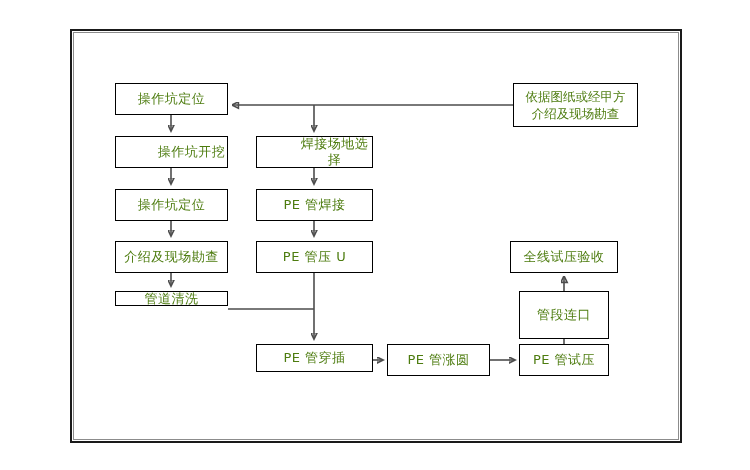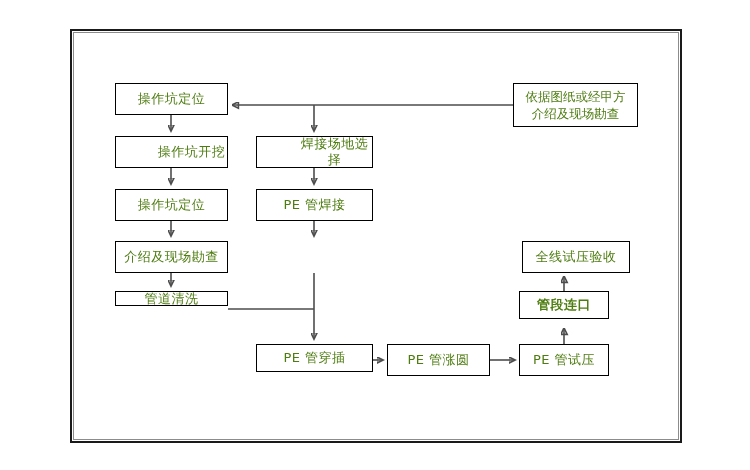--- a/index.html
+++ b/index.html
@@ -156,22 +156,23 @@
   </svg>
 
   <div id="canvas">
     <div class="node" style="left: 115px; top: 83px; width: 113px; height: 32px;">操作坑定位</div>
     <div class="node" style="left: 115px; top: 136px; width: 113px; height: 32px; padding-left: 40px;">操作坑开挖</div>
     <div class="node" style="left: 115px; top: 189px; width: 113px; height: 32px;">操作坑定位</div>
     <div class="node" style="left: 115px; top: 241px; width: 113px; height: 32px;">介绍及现场勘查</div>
     <div class="node" style="left: 115px; top: 291px; width: 113px; height: 15px;">管道清洗</div>
     <div class="node" style="left: 256px; top: 136px; width: 117px; height: 32px; padding-left: 40px;">焊接场地选择</div>
     <div class="node" style="left: 256px; top: 189px; width: 117px; height: 32px;">PE 管焊接</div>
+    <div class="node" style="left: 256px; top: 241px; width: 117px; height: 32px;">PE 管压 U</div>
     <div class="node" style="left: 256px; top: 344px; width: 117px; height: 28px;">PE 管穿插</div>
     <div class="node" style="left: 519px; top: 344px; width: 90px; height: 32px;">PE 管试压</div>
     <div class="node" style="left: 387px; top: 344px; width: 103px; height: 32px;">PE 管涨圆</div>
-    <div class="node" style="left: 519px; top: 291px; width: 90px; height: 28px; font-weight: bold;">管段连口</div>
-    <div class="node" style="left: 510px; top: 241px; width: 108px; height: 32px; margin-left: 12px;">全线试压验收</div>
+    <div class="node" style="left: 519px; top: 291px; width: 90px; height: 48px;">管段连口</div>
+    <div class="node" style="left: 510px; top: 241px; width: 108px; height: 32px;">全线试压验收</div>
     <div class="node two-line" style="left: 513px; top: 83px; width: 125px; height: 44px;">依据图纸或经甲方
 介绍及现场勘查</div>
   </div>
 
 </div>
 
 </body></html>

